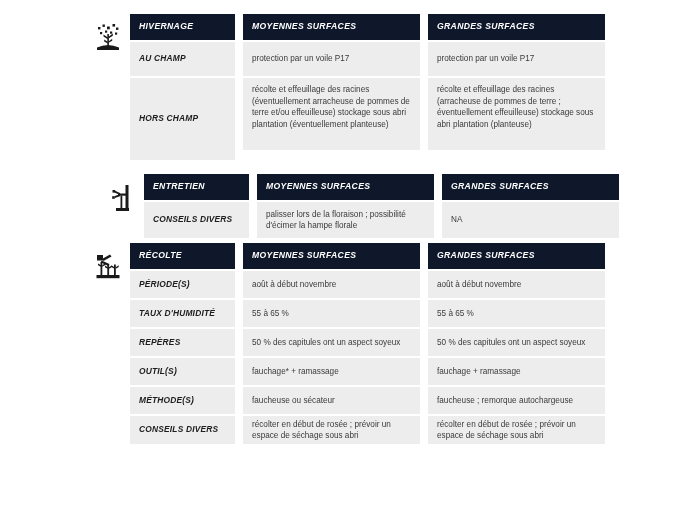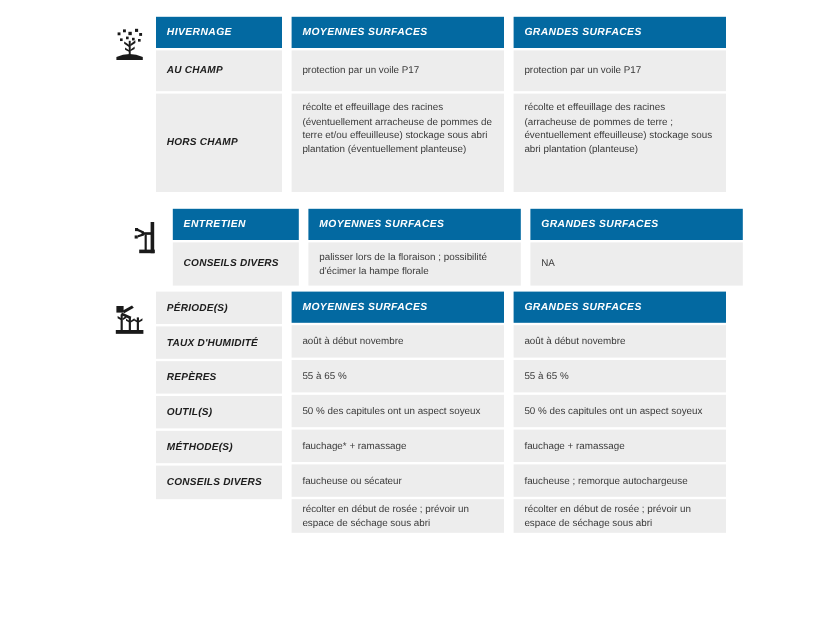--- a/index.html
+++ b/index.html
@@ -54,40 +54,40 @@
     box-sizing: border-box;
     padding: 6px 9px;
     font-size: 8.2px;
     line-height: 11.5px;
     color: #3a3a3a;
     background: #ededed;
     margin-bottom: 2px;
     overflow: hidden;
   }
   .cell.header {
-    background: #0369a1;
+    background: #0f172a;
     color: #ffffff;
     font-weight: bold;
     font-style: italic;
     font-size: 8.6px;
     letter-spacing: 0.35px;
   }
   .cell.rowlabel {
     font-weight: bold;
     font-style: italic;
     color: #1d1d1d;
     font-size: 8.4px;
     letter-spacing: 0.2px;
   }
 
   
   .h-head  { height: 26px; display:flex; align-items:center; }
   .h-row1  { height: 34px; display:flex; align-items:center; }
   .h-tall  { height: 82px; display:flex; align-items:center; }
-  .h-tall-top { height: 82px; }
+  .h-tall-top { height: 72px; }
   .h-ent   { height: 36px; display:flex; align-items:center; }
   .h-rec   { height: 27px; display:flex; align-items:center; }
   .h-rec2  { height: 28px; display:flex; align-items:center; }
 </style>
 </head>
 <body>
 
 <div class="page">
 
   <div class="block" style="left:86px; top:14px;">
@@ -180,20 +180,21 @@
           <rect x="23" y="14.5" width="1.8" height="11"></rect>
           <path d="M23.9 17.5 L20.8 15.6 L20.8 17.3 L23.9 19 Z"></path>
           <path d="M24.7 17.2 L27.7 15.3 L27.7 17 L24.7 18.8 Z"></path>
           <rect x="5.5" y="25" width="23" height="3.2"></rect>
         </g>
       </svg>
     </div>
 
     <div class="table">
       <div class="col col-label">
+        <div class="cell header h-head">RÉCOLTE</div>
         <div class="cell rowlabel h-rec">PÉRIODE(S)</div>
         <div class="cell rowlabel h-rec">TAUX D'HUMIDITÉ</div>
         <div class="cell rowlabel h-rec">REPÈRES</div>
         <div class="cell rowlabel h-rec">OUTIL(S)</div>
         <div class="cell rowlabel h-rec">MÉTHODE(S)</div>
         <div class="cell rowlabel h-rec2">CONSEILS DIVERS</div>
       </div>
       <div class="col col-moyenne">
         <div class="cell header h-head">MOYENNES SURFACES</div>
         <div class="cell h-rec">août à début novembre</div>

